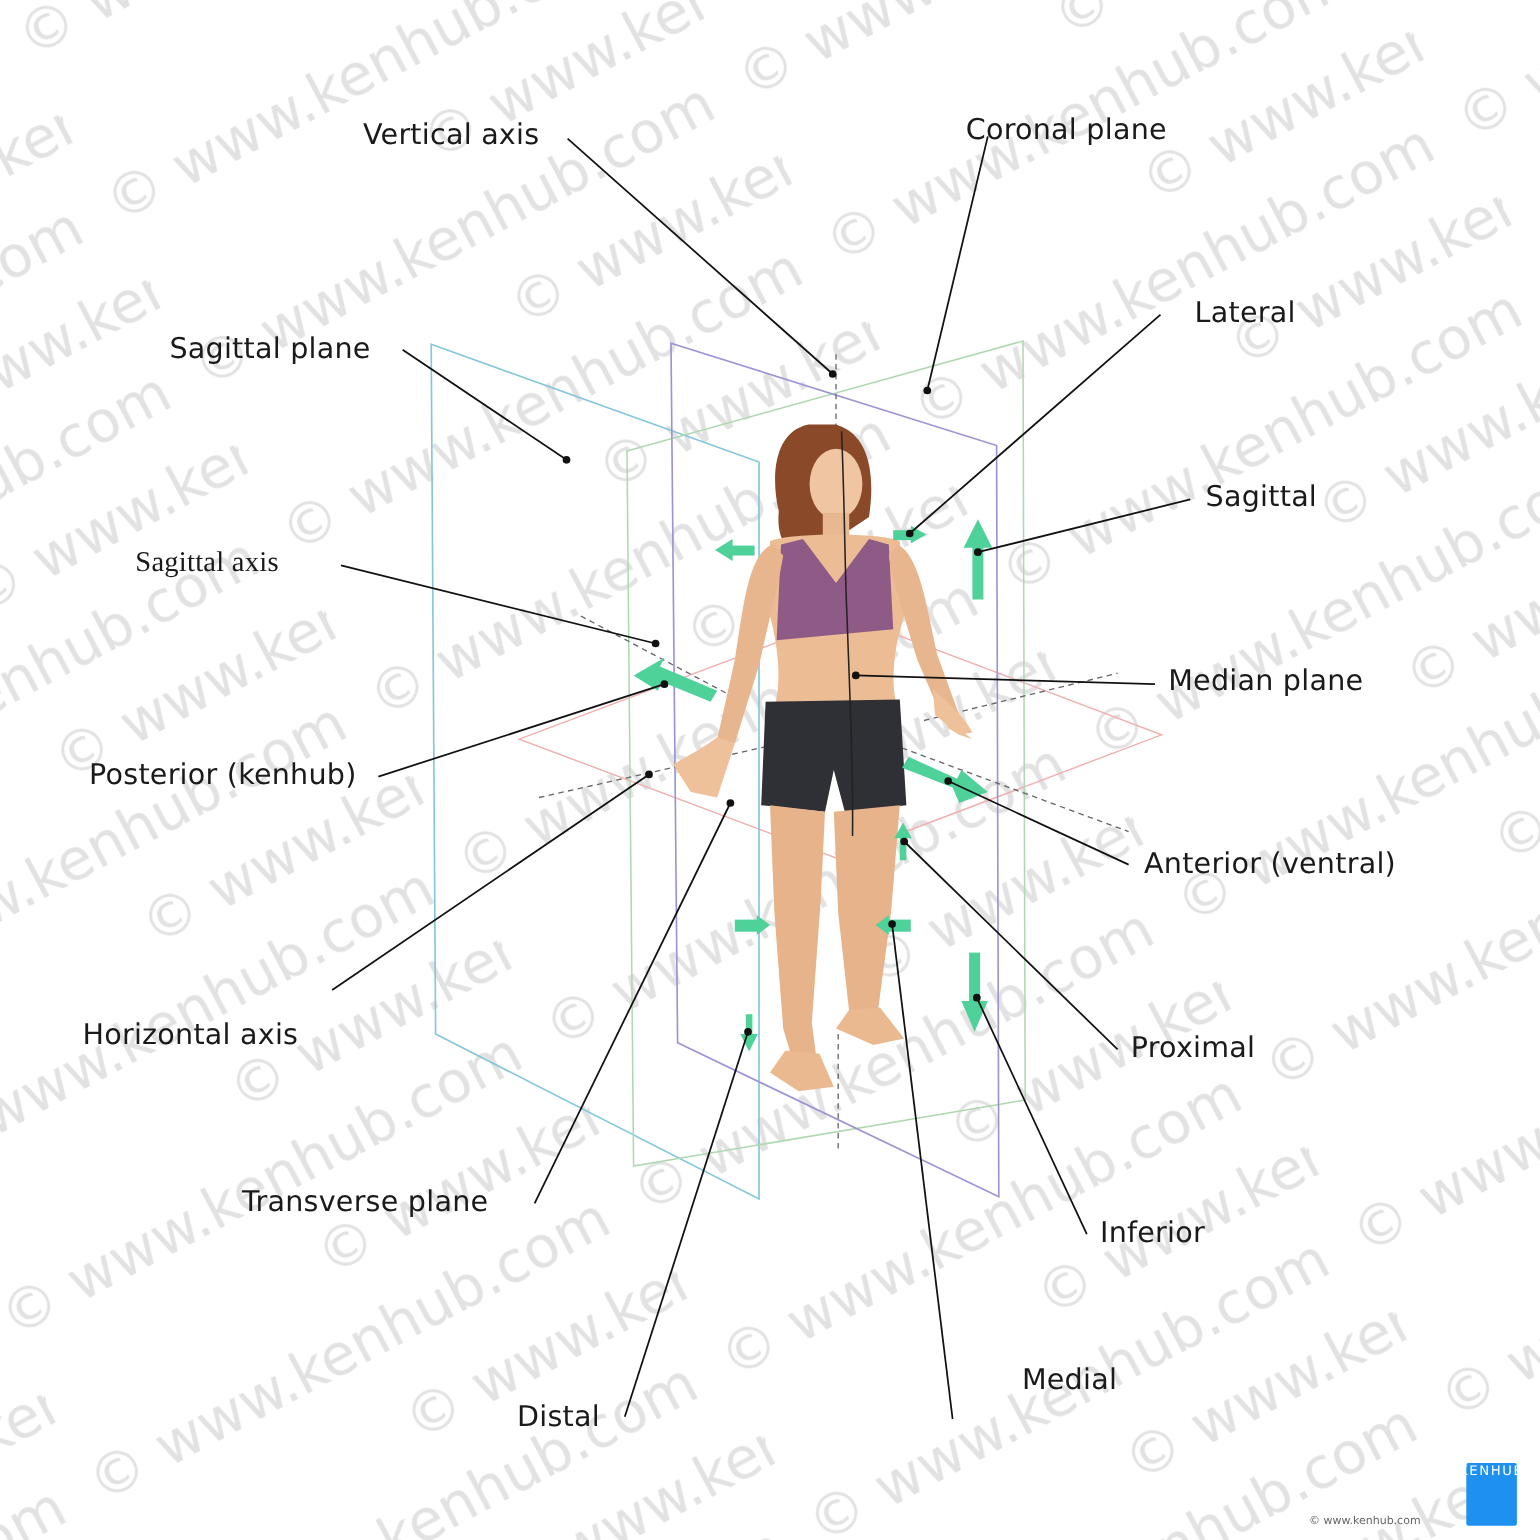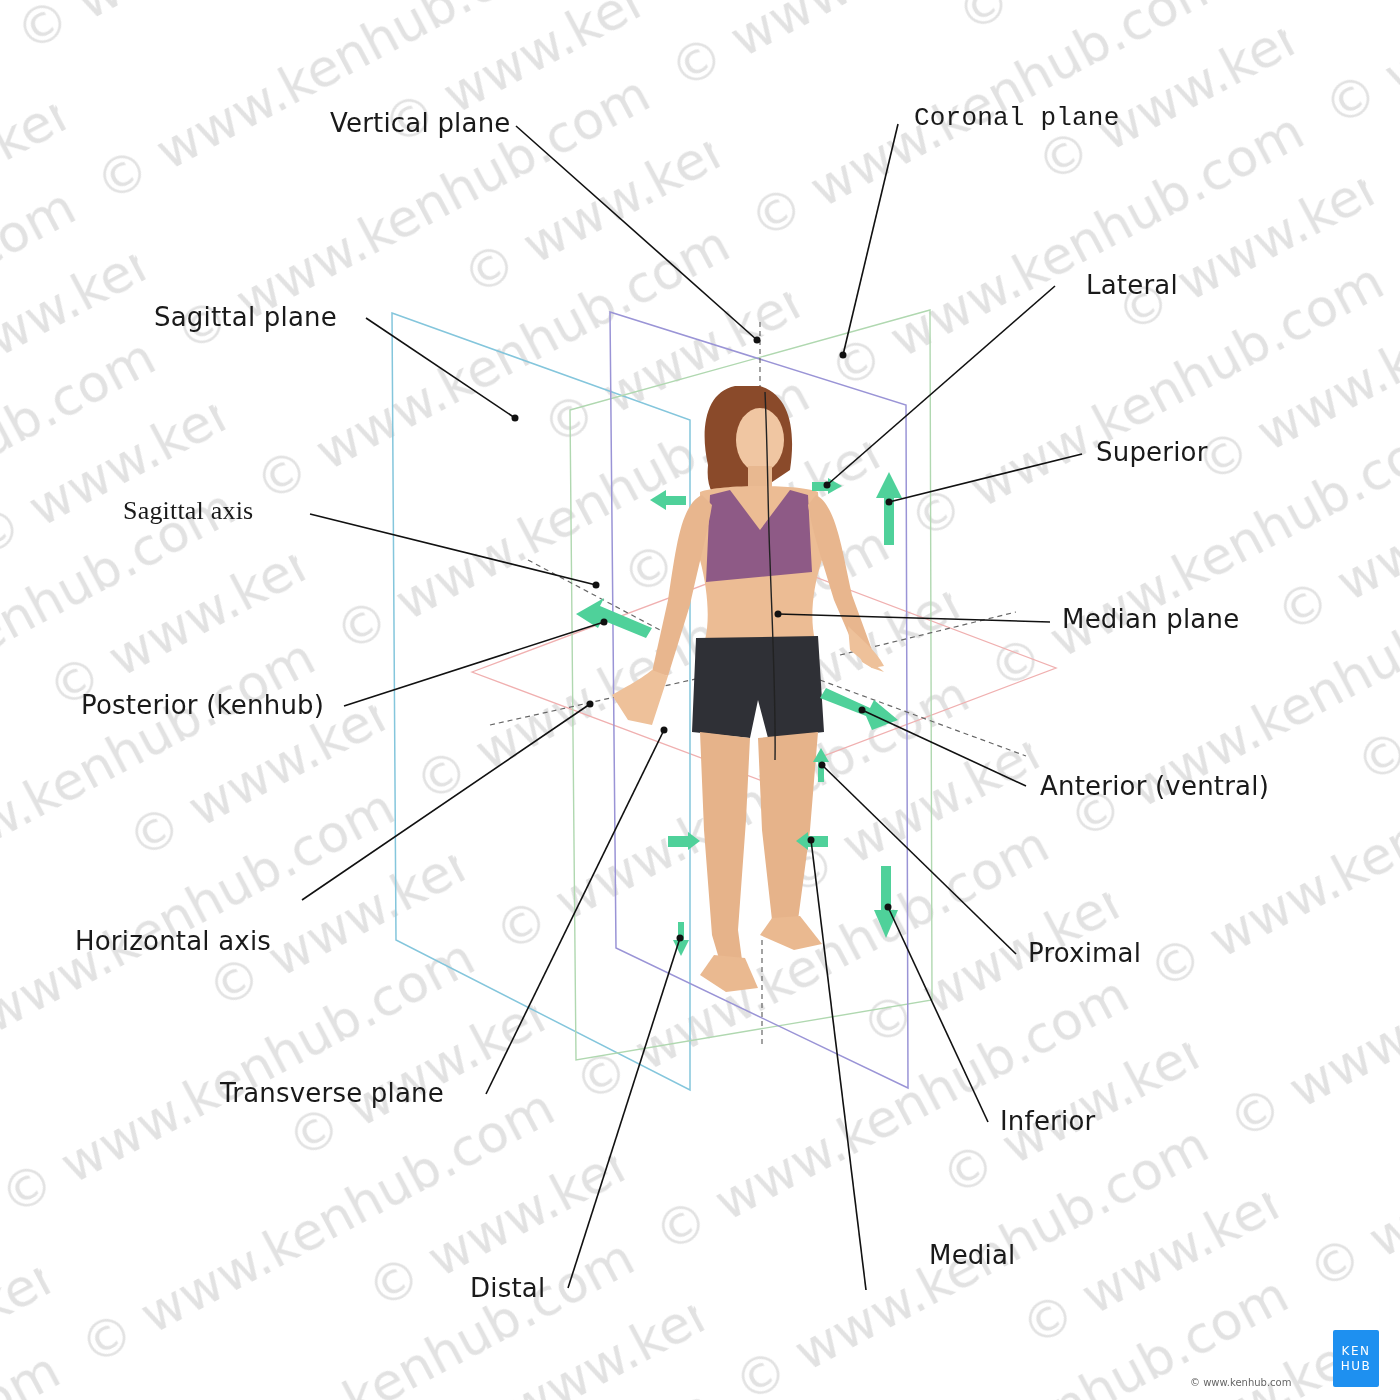--- a/index.html
+++ b/index.html
@@ -1,20 +1,20 @@
 <!DOCTYPE html>
 <html><head>
 <meta charset="utf-8">
 <style>
   html,body{margin:0;padding:0;background:#fff;}
   #stage{position:relative;width:1400px;height:1400px;overflow:hidden;background:#fff;font-family:"DejaVu Sans","Liberation Sans",sans-serif;}
   #wm{position:absolute;left:0;top:0;width:1400px;height:1400px;pointer-events:none;}
   #diagram{position:absolute;left:0;top:0;width:1400px;height:1400px;}
   .label{position:absolute;font-size:26px;color:#1a1a1a;white-space:nowrap;line-height:30px;letter-spacing:0.2px;}
-  #logo{position:absolute;left:1333px;top:1330px;width:46px;height:57px;background:#1e90f0;border-radius:2px;color:#fff;font-family:"DejaVu Sans",sans-serif;font-size:12px;line-height:15px;text-align:center;letter-spacing:1.5px;display:flex;flex-direction:column;justify-content:center;}
+  #logo{position:absolute;left:1333px;top:1330px;width:46px;height:57px;background:#1e90f0;border-radius:2px;color:#fff;font-family:"DejaVu Sans",sans-serif;font-size:12px;line-height:15px;text-align:center;letter-spacing:1.5px;display:flex;justify-content:center;}
   #copyright{position:absolute;left:1190px;top:1377px;font-size:10px;color:#666;font-family:"DejaVu Sans",sans-serif;}
 </style>
 </head>
 <body>
 
 <div id="stage">
 
   <svg id="wm" viewBox="0 0 1400 1400">
     <defs>
       <pattern id="wmpat" width="560" height="170" patternUnits="userSpaceOnUse" patternTransform="rotate(-28)">
@@ -131,25 +131,25 @@
       <circle cx="862" cy="710" r="3.5"></circle>
       <circle cx="590" cy="704" r="3.5"></circle>
       <circle cx="822" cy="765" r="3.5"></circle>
       <circle cx="664" cy="730" r="3.5"></circle>
       <circle cx="888" cy="907" r="3.5"></circle>
       <circle cx="680" cy="938" r="3.5"></circle>
       <circle cx="811" cy="840" r="3.5"></circle>
     </g>
   </svg>
 
-  <div class="label" style="left:330px;top:108px;">Vertical plane</div>
-  <div class="label" style="left:914px;top:103px;font-family:Liberation Mono, monospace;">Coronal plane</div>
+  <div class="label" style="left:330px;top:108px;">Vertical axis</div>
+  <div class="label" style="left:878px;top:103px;">Coronal plane</div>
   <div class="label" style="left:1068px;top:270px;margin-left:18px;">Lateral</div>
   <div class="label" style="left:154px;top:302px;">Sagittal plane</div>
-  <div class="label" style="left:1096px;top:437px;">Superior</div>
+  <div class="label" style="left:1096px;top:437px;">Sagittal</div>
   <div class="label" style="left:123px;top:496px;font-family:Liberation Serif, serif;">Sagittal axis</div>
   <div class="label" style="left:1062px;top:604px;">Median plane</div>
   <div class="label" style="left:81px;top:690px;">Posterior (kenhub)</div>
   <div class="label" style="left:1040px;top:771px;">Anterior (ventral)</div>
   <div class="label" style="left:75px;top:884px;margin-top:42px;">Horizontal axis</div>
   <div class="label" style="left:1028px;top:938px;">Proximal</div>
   <div class="label" style="left:220px;top:1078px;">Transverse plane</div>
   <div class="label" style="left:1000px;top:1106px;">Inferior</div>
   <div class="label" style="left:470px;top:1273px;">Distal</div>
   <div class="label" style="left:881px;top:1240px;margin-left:48px;">Medial</div>

